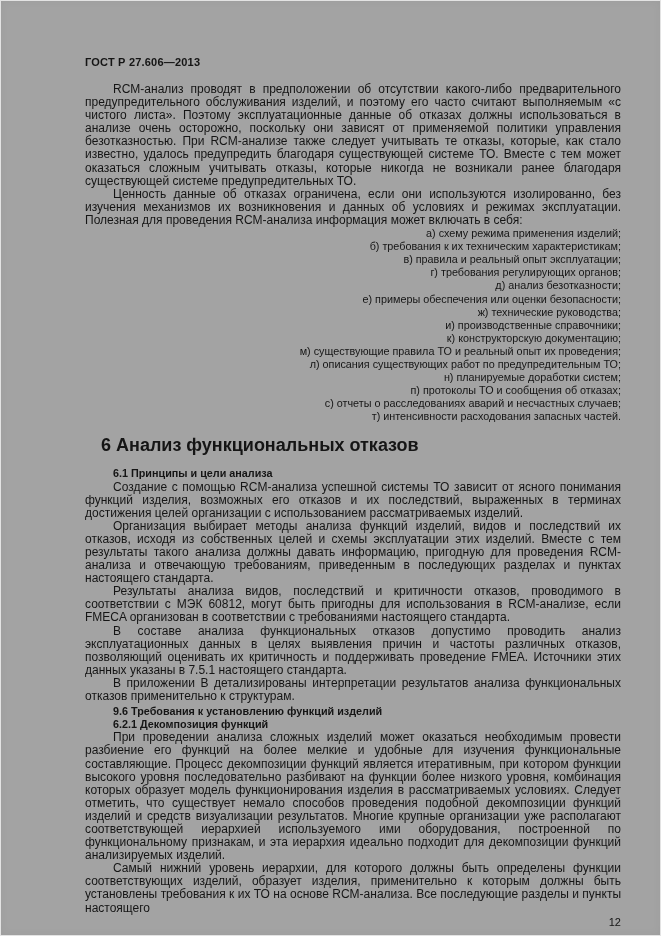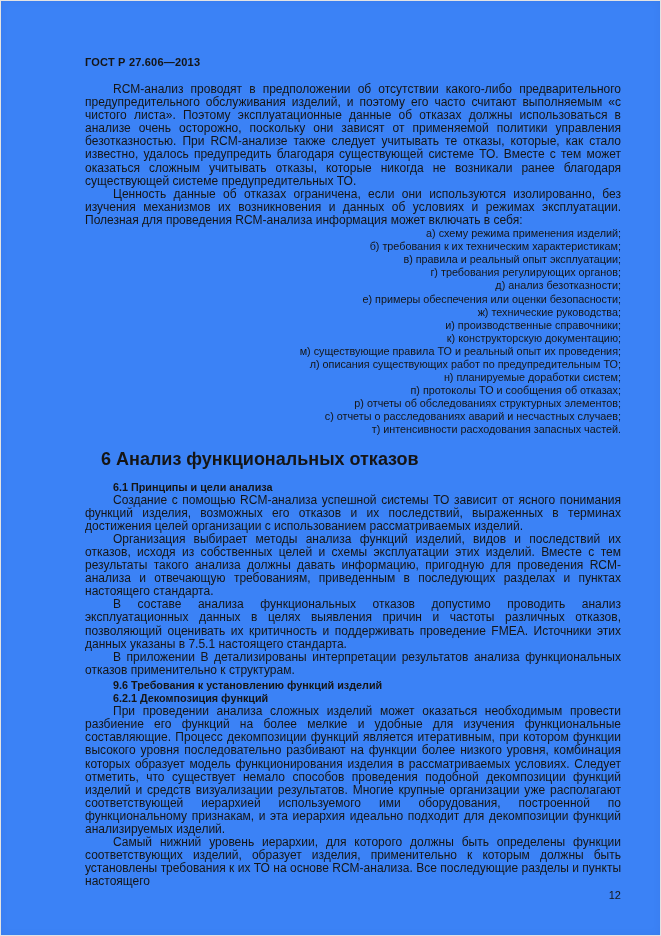--- a/index.html
+++ b/index.html
@@ -2,21 +2,21 @@
 <html><head>
 <meta charset="utf-8">
 <style>
   * { margin:0; padding:0; box-sizing:border-box; }
   html,body { background:#e9e9e9; }
   .page {
     position:relative;
     width:661px;
     height:936px;
     margin:0 auto;
-    background:#3b82f6;
+    background:#a3a3a3;
     font-family:"Liberation Sans", sans-serif;
     color:#151515;
     box-shadow: inset 0 0 0 1px #e3e3e3, inset 0 0 10px rgba(0,0,0,0.05);
     overflow:hidden;
   }
   .content {
     position:absolute;
     left:85px;
     top:56px;
     width:536px;
@@ -77,30 +77,30 @@
       <div class="list-item">г) требования регулирующих органов;</div>
       <div class="list-item">д) анализ безотказности;</div>
       <div class="list-item">е) примеры обеспечения или оценки безопасности;</div>
       <div class="list-item">ж) технические руководства;</div>
       <div class="list-item">и) производственные справочники;</div>
       <div class="list-item">к) конструкторскую документацию;</div>
       <div class="list-item">м) существующие правила ТО и реальный опыт их проведения;</div>
       <div class="list-item">л) описания существующих работ по предупредительным ТО;</div>
       <div class="list-item">н) планируемые доработки систем;</div>
       <div class="list-item">п) протоколы ТО и сообщения об отказах;</div>
-      <div class="list-item">р) отчеты об обследованиях структурных элементов;</div>
       <div class="list-item">с) отчеты о расследованиях аварий и несчастных случаев;</div>
       <div class="list-item">т) интенсивности расходования запасных частей.</div>
     </div>
 
     <h2 class="h-section">6 Анализ функциональных отказов</h2>
 
     <h3 class="h-sub">6.1 Принципы и цели анализа</h3>
     <p class="para">Создание с помощью RCM-анализа успешной системы ТО зависит от ясного понимания функций изделия, возможных его отказов и их последствий, выраженных в терминах достижения целей организации  с использованием рассматриваемых изделий.</p>
     <p class="para">Организация выбирает методы анализа функций изделий, видов и последствий их отказов, исходя из собственных целей и схемы эксплуатации этих изделий. Вместе с тем результаты такого анализа должны давать информацию, пригодную для проведения RCM-анализа и отвечающую требованиям, приведенным в последующих разделах и пунктах настоящего стандарта.</p>
+    <p class="para">Результаты анализа видов, последствий и критичности отказов, проводимого в соответствии с МЭК 60812, могут быть пригодны для использования в RCM-анализе, если FMECA организован в соответствии с требованиями настоящего стандарта.</p>
     <p class="para">В составе анализа функциональных отказов допустимо проводить анализ эксплуатационных данных в целях выявления причин и частоты различных отказов, позволяющий оценивать их критичность и поддерживать проведение  FMEA. Источники этих данных указаны в 7.5.1 настоящего стандарта.</p>
     <p class="para">В приложении В детализированы интерпретации результатов анализа функциональных отказов применительно к структурам.</p>
 
     <h3 class="h-sub spaced">9.6 Требования к установлению функций изделий</h3>
     <h3 class="h-sub">6.2.1 Декомпозиция функций</h3>
     <p class="para">При проведении анализа сложных изделий может оказаться необходимым провести разбиение его функций на более мелкие и удобные для изучения функциональные составляющие. Процесс декомпозиции функций является итеративным, при котором функции высокого уровня последовательно разбивают на функции более низкого уровня, комбинация которых образует модель функционирования изделия в рассматриваемых условиях. Следует отметить, что существует немало способов проведения подобной декомпозиции функций изделий и средств визуализации результатов. Многие крупные организации уже располагают соответствующей иерархией используемого ими оборудования, построенной по функциональному признакам, и эта иерархия идеально подходит для декомпозиции функций анализируемых изделий.</p>
     <p class="para">Самый нижний уровень иерархии, для которого должны быть определены функции соответствующих изделий, образует изделия, применительно к которым должны быть установлены требования к их ТО на основе RCM-анализа. Все последующие разделы и пункты настоящего</p>
 
     <div class="page-number">12</div>
   </div>

